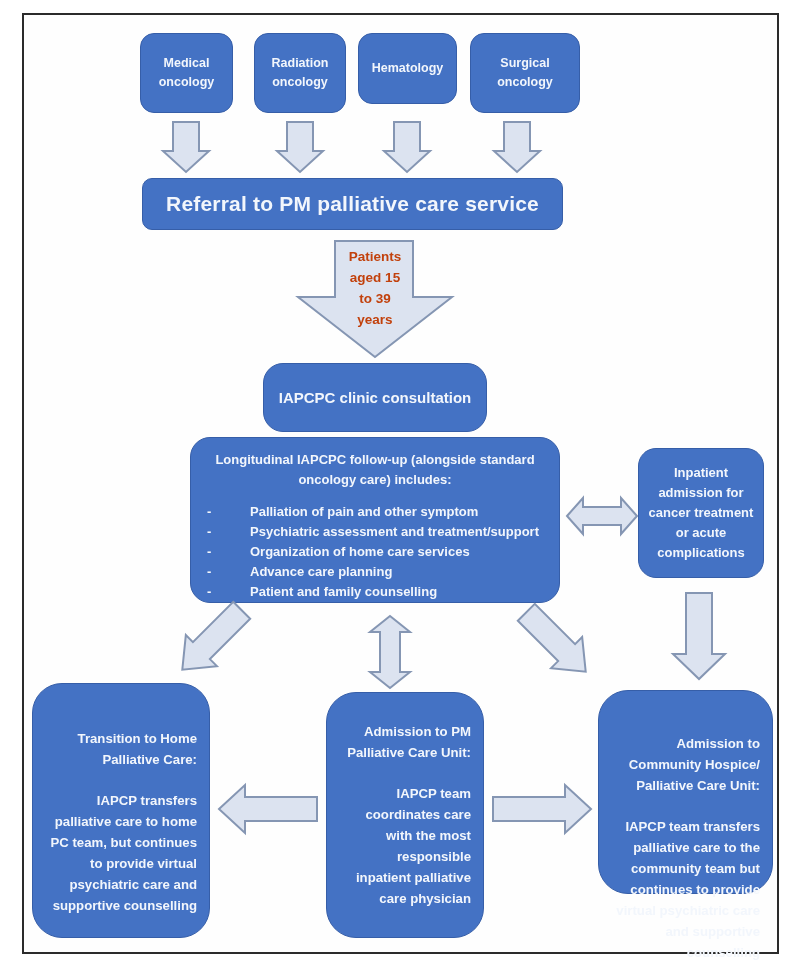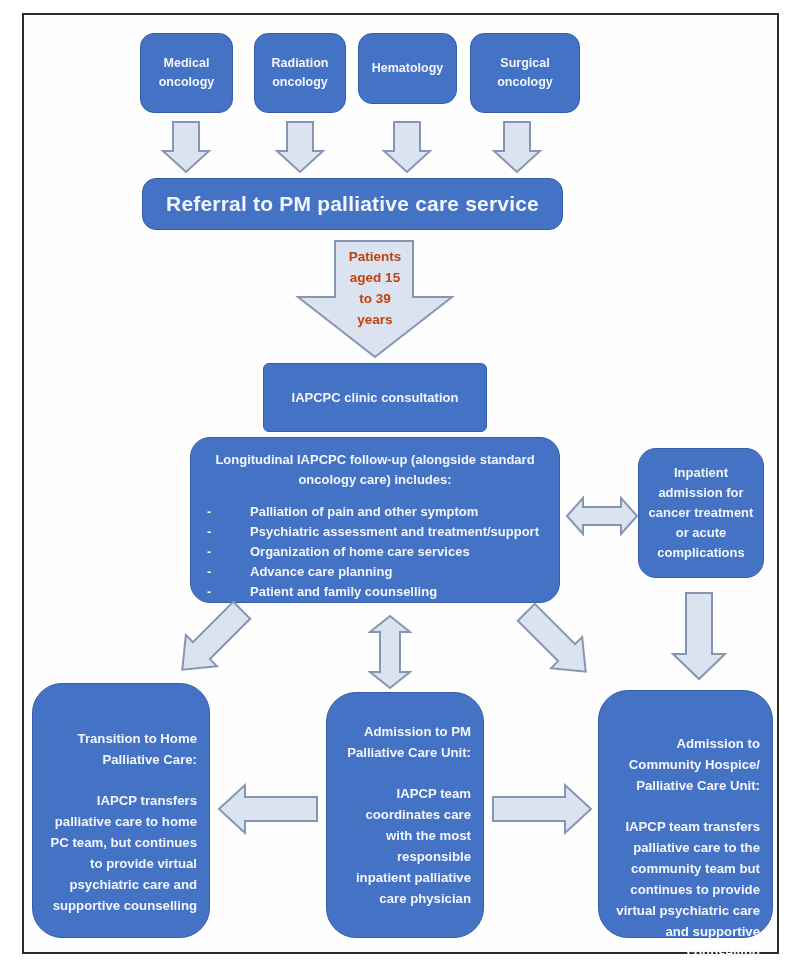--- a/index.html
+++ b/index.html
@@ -5,21 +5,21 @@
   html,body{margin:0;padding:0;background:#ffffff;}
   .page{position:relative;width:800px;height:973px;background:#ffffff;
         font-family:"Liberation Sans", sans-serif;overflow:hidden;}
   .frame{position:absolute;left:22px;top:13px;width:757px;height:941px;
          border:2px solid #2b2b2b;box-sizing:border-box;background:#fefefe;}
   .node{position:absolute;background:#4472c4;border:1.5px solid #365ea8;
         color:#f2f6fc;display:flex;align-items:center;justify-content:center;
         text-align:center;box-sizing:border-box;font-weight:600;}
   .topbox{border-radius:14px;font-size:12.5px;line-height:1.55;padding:4px;}
   .referral{border-radius:10px;font-size:21px;letter-spacing:.2px;}
-  .consult{border-radius:6px;font-size:13px;}
+  .consult{border-radius:20px;font-size:15px;}
   .followup{border-radius:20px;flex-direction:column;justify-content:flex-start;
             align-items:flex-end;padding:12px 20px 10px 20px;font-size:13px;}
   .followup .fu-title{text-align:center;line-height:1.55;}
   .fu-list{margin-top:12px;}
   .fu-row{display:flex;text-align:left;line-height:20px;}
   .fu-dash{width:16px;flex:0 0 16px;margin-left:-5px;}
   .fu-gap{width:27px;flex:0 0 27px;}
   .inpatient{border-radius:18px;font-size:13px;line-height:1.55;padding:6px 8px;}
   .outcome{border-radius:30px;flex-direction:column;justify-content:flex-start;
            font-size:13.2px;line-height:21px;padding-left:12px;padding-right:12px;text-align:right;}
@@ -46,21 +46,21 @@
   <svg class="arrow" style="left:276px;top:121px;" width="48" height="52" viewBox="0 0 48 52">
     <polygon points="11,1 37,1 37,30 47,30 24,51 1,30 11,30"></polygon>
     </svg>
   <svg class="arrow" style="left:383px;top:121px;" width="48" height="52" viewBox="0 0 48 52">
     <polygon points="11,1 37,1 37,30 47,30 24,51 1,30 11,30"></polygon>
     </svg>
   <svg class="arrow" style="left:493px;top:121px;" width="48" height="52" viewBox="0 0 48 52">
     <polygon points="11,1 37,1 37,30 47,30 24,51 1,30 11,30"></polygon>
     </svg>
 
-  <div class="node referral" style="left:142px;top:178px;width:421px;height:52px;border-radius:14px;">Referral to PM palliative care service</div>
+  <div class="node referral" style="left:142px;top:178px;width:421px;height:52px;">Referral to PM palliative care service</div>
 
   <svg class="arrow" style="left:296px;top:240px;" width="158" height="118" viewBox="0 0 158 118">
     <polygon points="39,1 117,1 117,57 156,57 79,117 2,57 39,57"></polygon>
     </svg>
   <div class="age-text">
     <div>Patients</div>
     <div>aged 15</div>
     <div>to 39</div>
     <div>years</div>
   </div>
@@ -123,21 +123,21 @@
   <div class="node outcome" style="left:32px;top:683px;width:178px;height:255px;padding-top:44px;">
     <div class="o-title">Transition to Home Palliative Care:</div>
     <div class="o-body">IAPCP transfers palliative care to home PC team, but continues to provide virtual psychiatric care and supportive counselling</div>
   </div>
 
   <div class="node outcome" style="left:326px;top:692px;width:158px;height:246px;padding-top:28px;">
     <div class="o-title">Admission to PM Palliative Care Unit:</div>
     <div class="o-body">IAPCP team coordinates care with the most responsible inpatient palliative care physician</div>
   </div>
 
-  <div class="node outcome" style="left:598px;top:690px;width:175px;height:248px;padding-top:42px;">
+  <div class="node outcome" style="left:598px;top:690px;width:175px;height:204px;padding-top:42px;">
     <div class="o-title">Admission to Community Hospice/ Palliative Care Unit:</div>
     <div class="o-body">IAPCP team transfers palliative care to the community team but continues to provide virtual psychiatric care and supportive counselling</div>
   </div>
 
   <svg class="arrow" style="left:218px;top:781px;" width="100" height="56" viewBox="0 0 100 56">
     <polygon points="1,28 27,4 27,16 99,16 99,40 27,40 27,52"></polygon>
     </svg>
 
   <svg class="arrow" style="left:492px;top:781px;" width="100" height="56" viewBox="0 0 100 56">
     <polygon points="1,16 73,16 73,4 99,28 73,52 73,40 1,40"></polygon>

